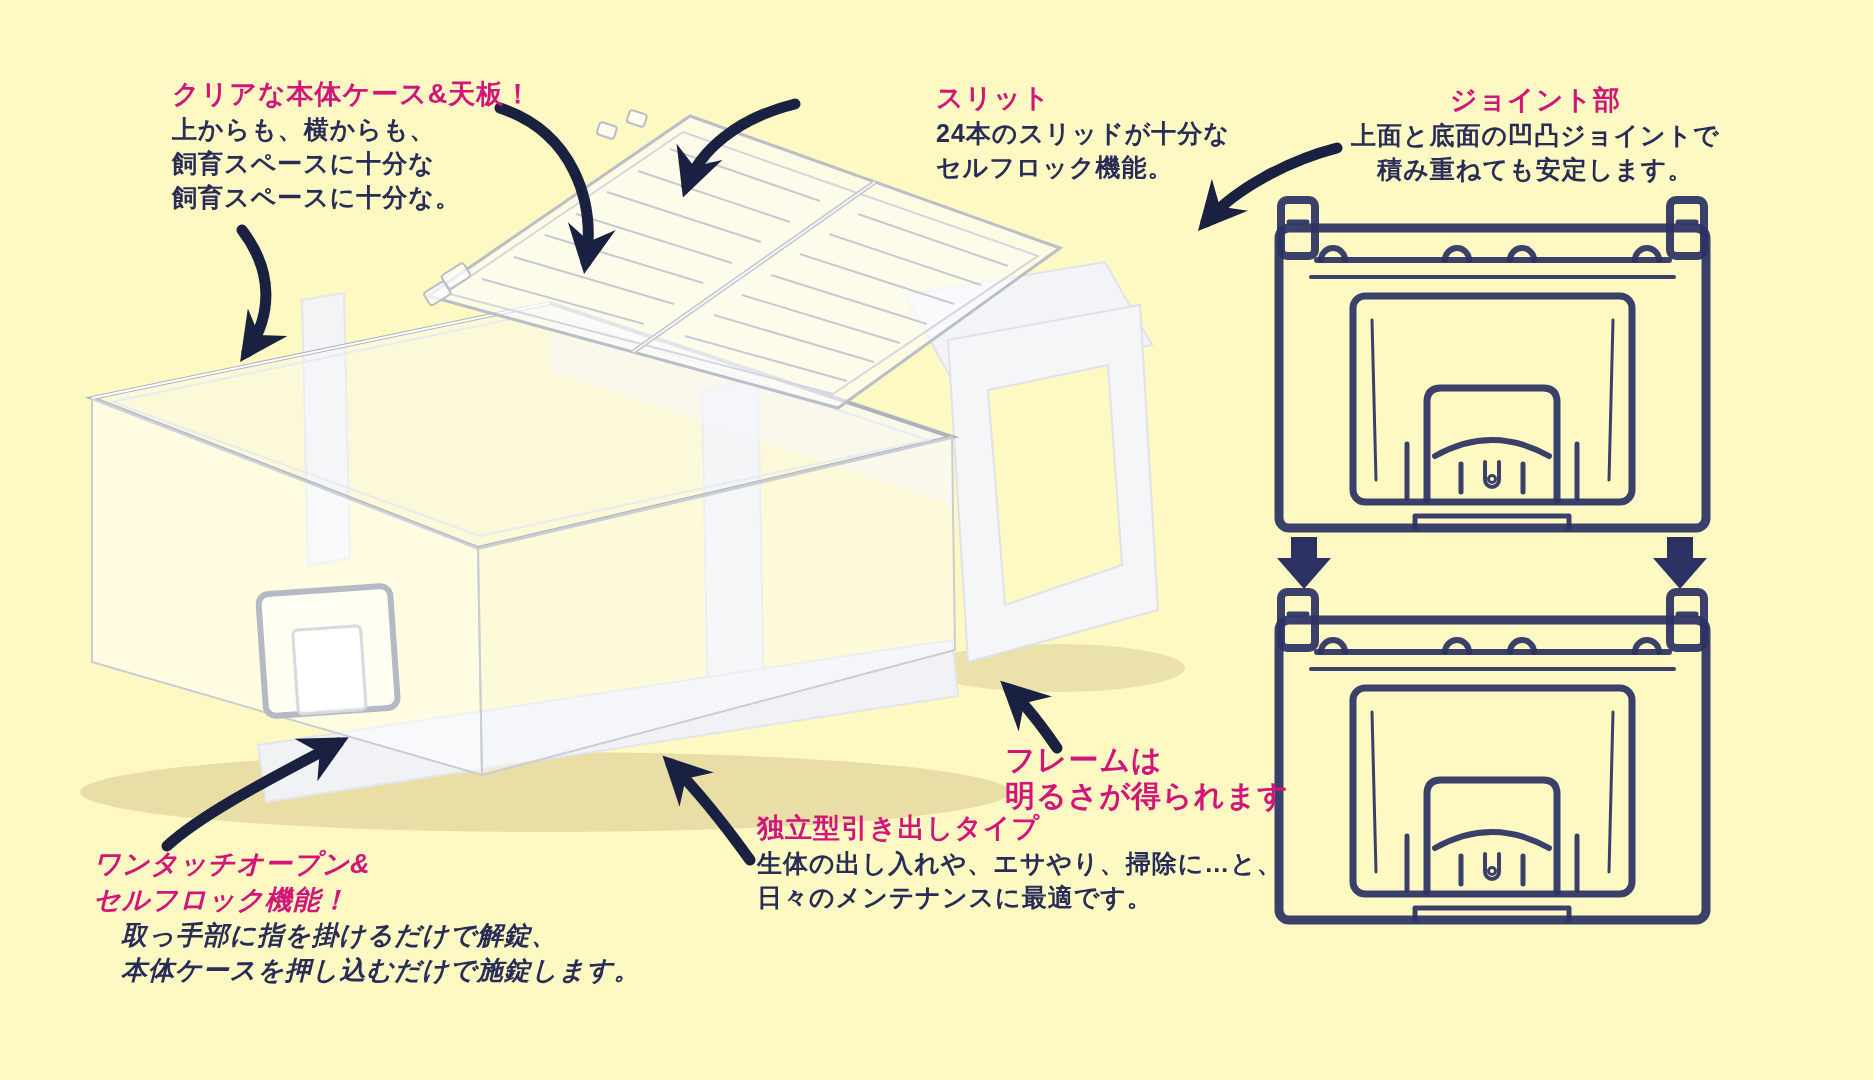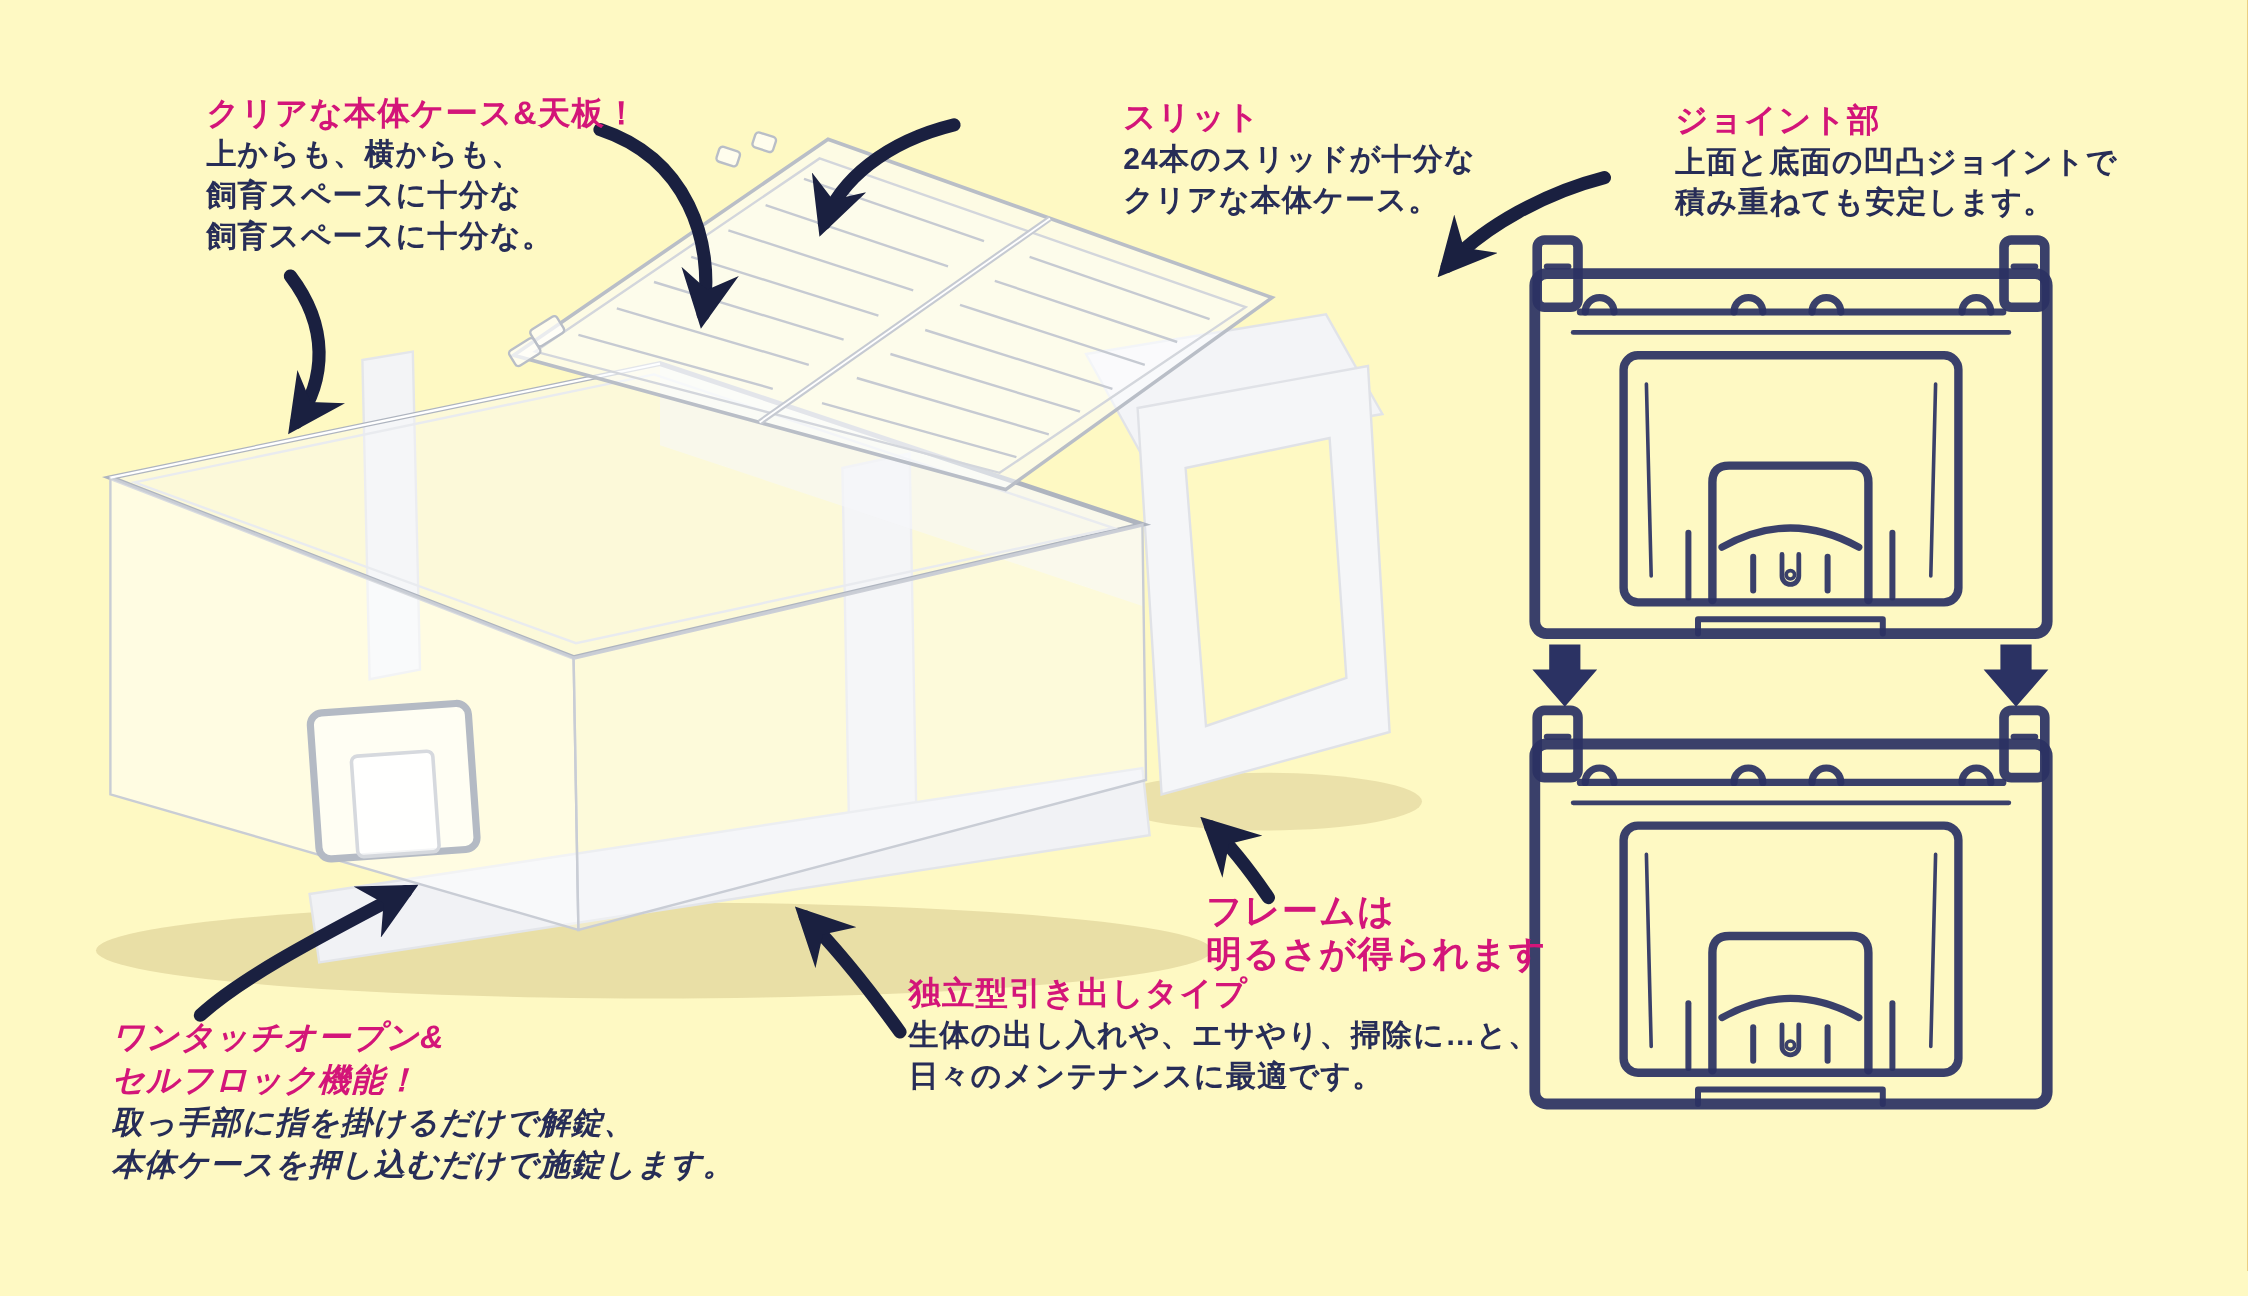--- a/index.html
+++ b/index.html
@@ -8,25 +8,25 @@
     background:#fef9c3;
     font-family:"Liberation Sans","DejaVu Sans",sans-serif;
   }
   .stage svg.art{position:absolute;left:0;top:0;}
   .ann{position:absolute;font-weight:bold;white-space:nowrap;}
   .ann .h{display:block;color:#D31579;font-size:27px;line-height:36px;letter-spacing:1px;}
   .ann .b{display:block;color:#272D57;font-size:25px;line-height:34px;letter-spacing:1px;}
   .ann .hp{display:block;color:#D31579;font-size:30px;line-height:36px;letter-spacing:1px;}
   #ann-clear-case{left:172px;top:76px;}
   #ann-slit{left:936px;top:80px;}
-  #ann-joint{left:1396px;top:82px;}
+  #ann-joint{left:1351px;top:82px;text-align:center;}
   #ann-frame{left:1005px;top:742px;}
   #ann-drawer-type{left:757px;top:810px;}
   #ann-one-touch{left:93px;top:846px;font-style:italic;}
-  #ann-one-touch .b{font-size:26px;line-height:35px;}
+  #ann-one-touch .b{font-size:26px;line-height:35px;margin-left:28px;}
 </style>
 </head>
 <body>
 
 <div class="stage">
 
   <svg class="art" width="1873" height="1080" viewBox="0 0 1873 1080">
     <defs>
       <marker id="ah" viewBox="0 0 10 10" refX="7.5" refY="5" markerWidth="4.4" markerHeight="4.4" orient="auto-start-reverse">
         <path d="M0,0 L10,5 L0,10 L3.2,5 Z" fill="#1A2040"></path>
@@ -139,21 +139,21 @@
   <div class="ann" id="ann-clear-case">
     <span class="h">クリアな本体ケース&amp;天板！</span>
     <span class="b">上からも、横からも、</span>
     <span class="b">飼育スペースに十分な</span>
     <span class="b">飼育スペースに十分な。</span>
   </div>
 
   <div class="ann" id="ann-slit">
     <span class="h">スリット</span>
     <span class="b">24本のスリッドが十分な</span>
-    <span class="b">クリアな本体ケース。</span>
+    <span class="b">セルフロック機能。</span>
   </div>
 
   <div class="ann" id="ann-joint">
     <span class="h">ジョイント部</span>
     <span class="b">上面と底面の凹凸ジョイントで</span>
     <span class="b">積み重ねても安定します。</span>
   </div>
 
   <div class="ann" id="ann-frame">
     <span class="hp">フレームは</span>

